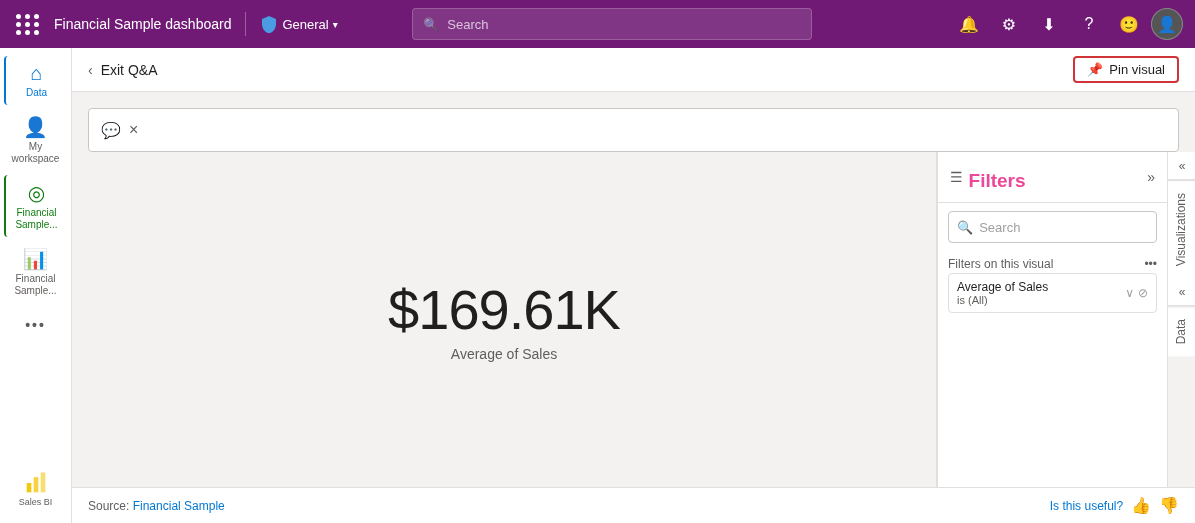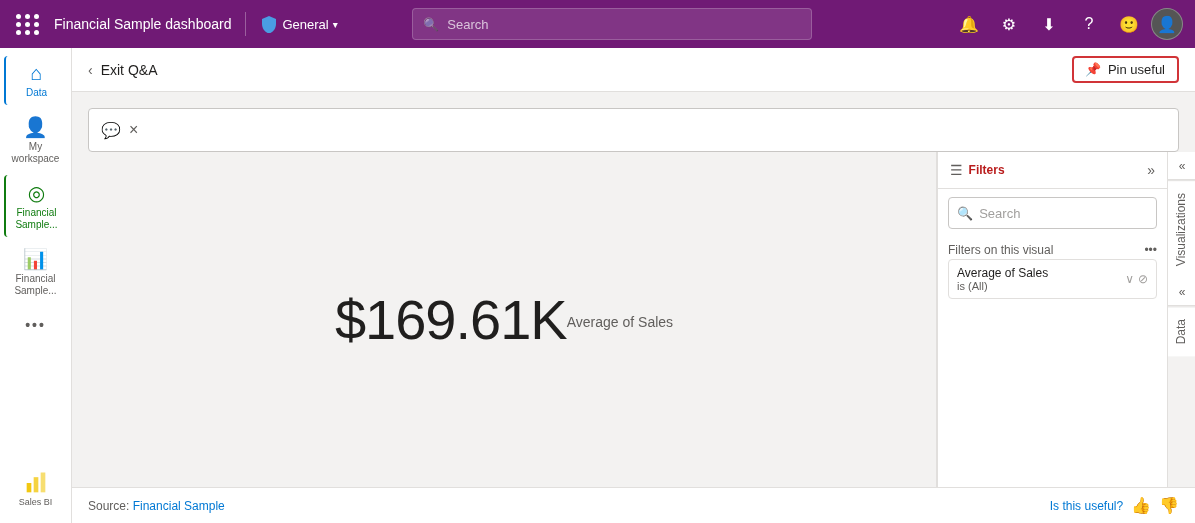--- a/index.html
+++ b/index.html
@@ -119,21 +119,21 @@
     .qa-chat-icon { color: #605e5c; font-size: 16px; }
     .qa-input-text { flex: 1; font-size: 14px; color: #201f1e; }
     .qa-underline { text-decoration: underline; color: #0078d4; }
     .qa-close { color: #605e5c; cursor: pointer; font-size: 16px; }
 
     
     .content-area { display: flex; flex: 1; padding: 0; overflow: hidden; }
     .visual-area {
       flex: 1;
       display: flex;
-      flex-direction: row;
+      flex-direction: column;
       align-items: center;
       justify-content: center;
       padding: 20px;
     }
     .visual-value { font-size: 56px; font-weight: 300; color: #201f1e; letter-spacing: -1px; }
     .visual-label { font-size: 14px; color: #605e5c; margin-top: 4px; }
     .visual-divider { width: 1px; background: #e1dfdd; height: 100%; }
 
     
     .filters-panel {
@@ -144,21 +144,21 @@
       flex-direction: column;
     }
     .filters-header {
       display: flex;
       align-items: center;
       justify-content: space-between;
       padding: 10px 12px;
       border-bottom: 1px solid #e1dfdd;
     }
     .filters-title-row { display: flex; align-items: center; gap: 6px; }
-    .filters-title { font-size: 12px; font-weight: 600; color: #b91c1c; }
+    .filters-title { font-size: 19px; font-weight: 600; color: #ec4899; margin-top: 8px; }
     .filters-header-icons { display: flex; gap: 4px; }
     .filters-header-icon { color: #605e5c; font-size: 14px; cursor: pointer; }
     .filters-search {
       margin: 8px 10px;
       border: 1px solid #c8c6c4;
       border-radius: 4px;
       height: 32px;
       display: flex;
       align-items: center;
       padding: 0 8px;
@@ -298,21 +298,21 @@
 
   <div class="main-content">
 
     <div class="header-bar">
       <div class="header-left">
         <span class="header-back">‹</span>
         <span class="header-title">Exit Q&amp;A</span>
       </div>
       <button class="pin-visual-btn">
         <span>📌</span>
-        <span>Pin useful</span>
+        <span>Pin visual</span>
       </button>
     </div>
 
     <div class="qa-area">
       <div class="qa-input-box">
         <span class="qa-chat-icon">💬</span>
         <span class="qa-close">×</span>
       </div>
     </div>
 

